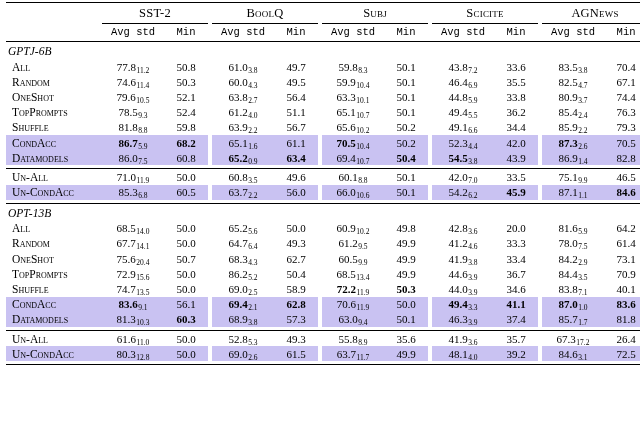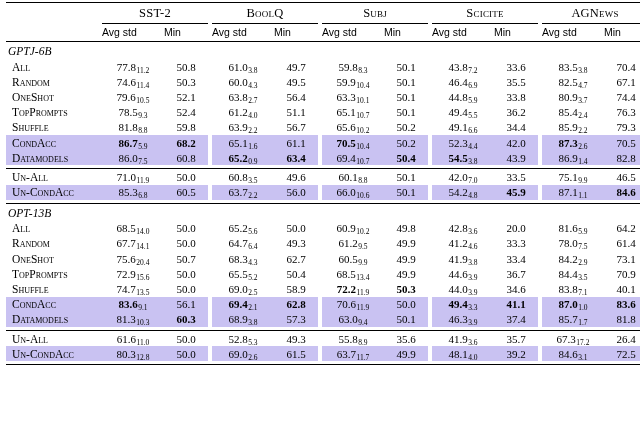--- a/index.html
+++ b/index.html
@@ -40,23 +40,24 @@
     text-align: center;
     font-variant: small-caps;
     font-size: 12.5px;
     padding: 3px 0 2px 0 !important;
     letter-spacing: 0.2px;
   }
   .grp-underline {
     border-bottom: 0.7px solid #000;
   }
   .sub-head {
+    text-align: center;
     font-size: 10.5px;
     padding: 2px 0 3px 0 !important;
-    font-family: Liberation Sans, sans-serif;
+    font-family: Liberation Mono, monospace;
   }
   .rowlabel {
     text-align: left;
     font-variant: small-caps;
     font-size: 11.5px;
     padding: 1.6px 0 1.6px 6px !important;
     white-space: nowrap;
   }
   .section-title {
     text-align: left;
@@ -300,21 +301,21 @@
           <td class="rowlabel">Un-CondAcc</td>
           <td class="cell"><span>85.3</span><span class="sub">6.8</span></td>
           <td class="cell"><span>60.5</span></td>
           <td class="gapcell"></td>
           <td class="cell"><span>63.7</span><span class="sub">2.2</span></td>
           <td class="cell"><span>56.0</span></td>
           <td class="gapcell"></td>
           <td class="cell"><span>66.0</span><span class="sub">10.6</span></td>
           <td class="cell"><span>50.1</span></td>
           <td class="gapcell"></td>
-          <td class="cell"><span>54.2</span><span class="sub">4.8</span></td>
+          <td class="cell"><span>54.2</span><span class="sub">6.2</span></td>
           <td class="cell"><span class="bold">45.9</span></td>
           <td class="gapcell"></td>
           <td class="cell"><span>87.1</span><span class="sub">1.1</span></td>
           <td class="cell"><span class="bold">84.6</span></td>
         </tr>
         <tr class="rule-bottom">
           <td style="height: 3px;"></td>
           <td style="height: 3px;"></td>
           <td style="height: 3px;"></td>
           <td style="height: 3px;"></td>
@@ -382,21 +383,21 @@
           <td class="cell"><span>33.4</span></td>
           <td class="gapcell"></td>
           <td class="cell"><span>84.2</span><span class="sub">2.9</span></td>
           <td class="cell"><span>73.1</span></td>
         </tr>
         <tr>
           <td class="rowlabel">TopPrompts</td>
           <td class="cell"><span>72.9</span><span class="sub">15.6</span></td>
           <td class="cell"><span>50.0</span></td>
           <td class="gapcell"></td>
-          <td class="cell"><span>65.5</span><span class="sub">5.2</span></td>
+          <td class="cell"><span>86.2</span><span class="sub">5.2</span></td>
           <td class="cell"><span>50.4</span></td>
           <td class="gapcell"></td>
           <td class="cell"><span>68.5</span><span class="sub">13.4</span></td>
           <td class="cell"><span>49.9</span></td>
           <td class="gapcell"></td>
           <td class="cell"><span>44.6</span><span class="sub">3.9</span></td>
           <td class="cell"><span>36.7</span></td>
           <td class="gapcell"></td>
           <td class="cell"><span>84.4</span><span class="sub">3.5</span></td>
           <td class="cell"><span>70.9</span></td>

